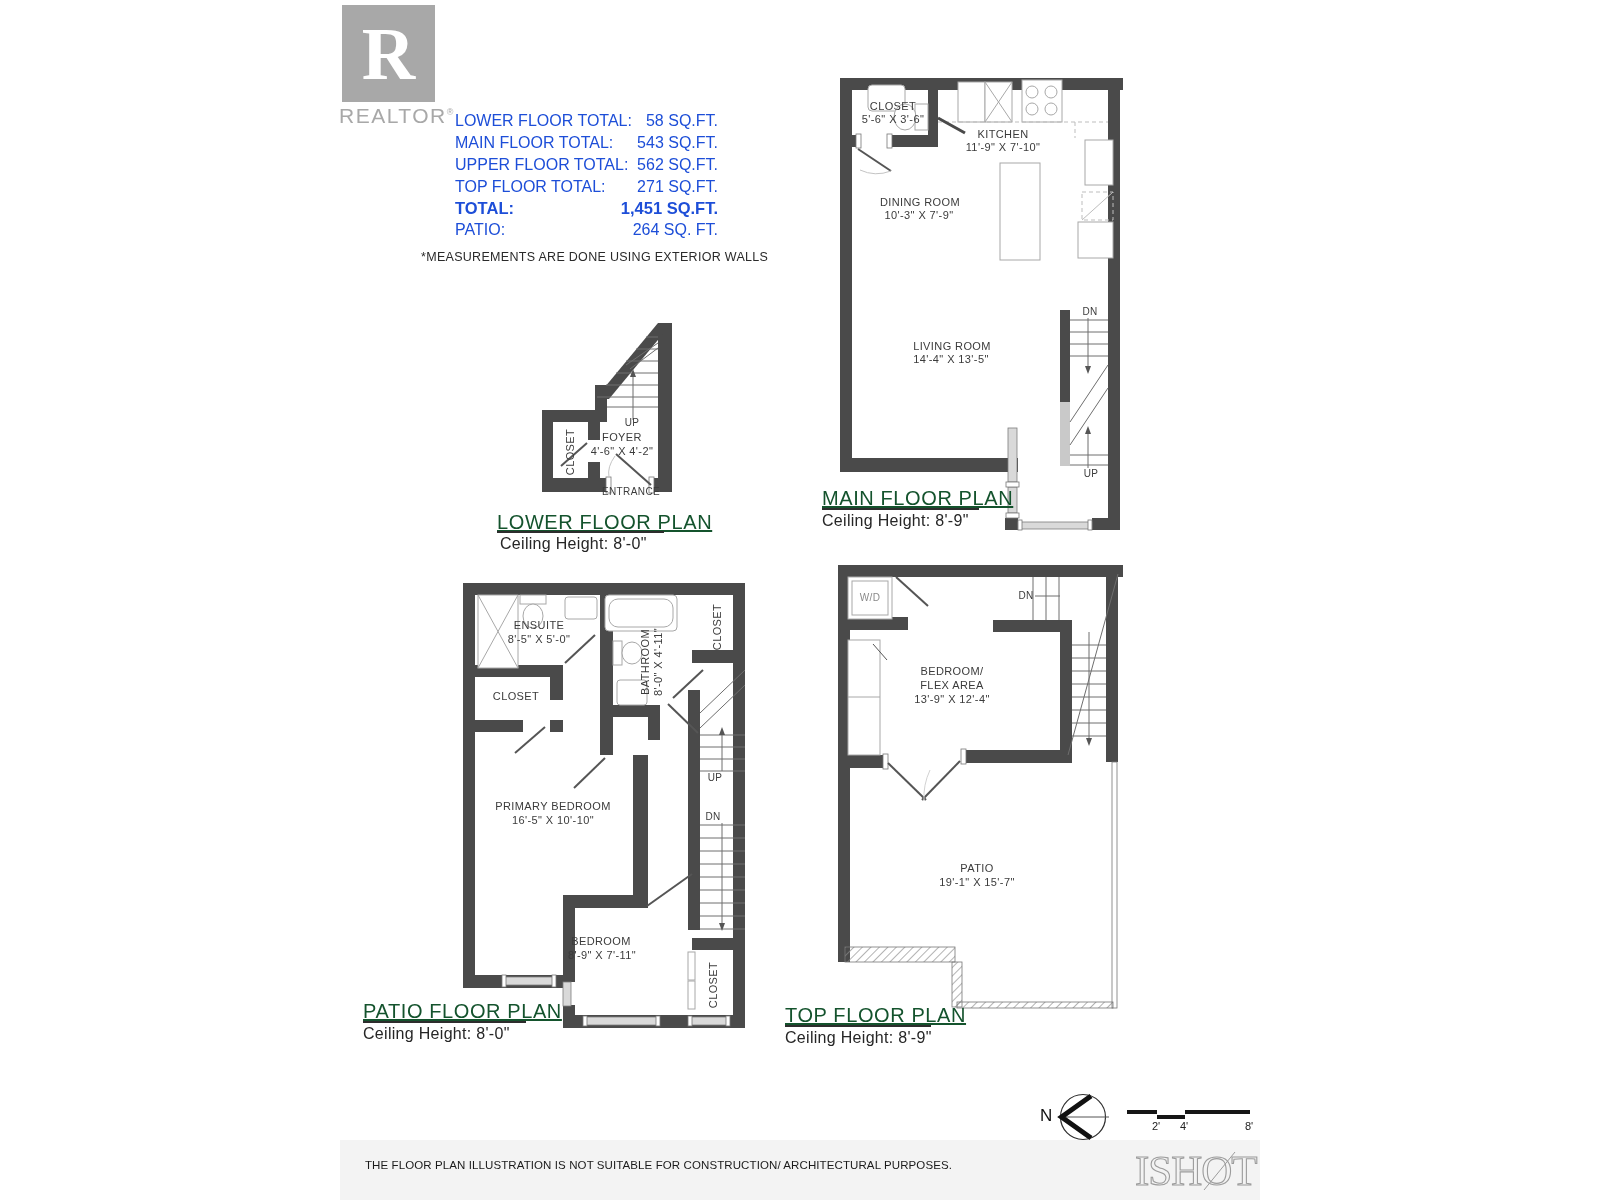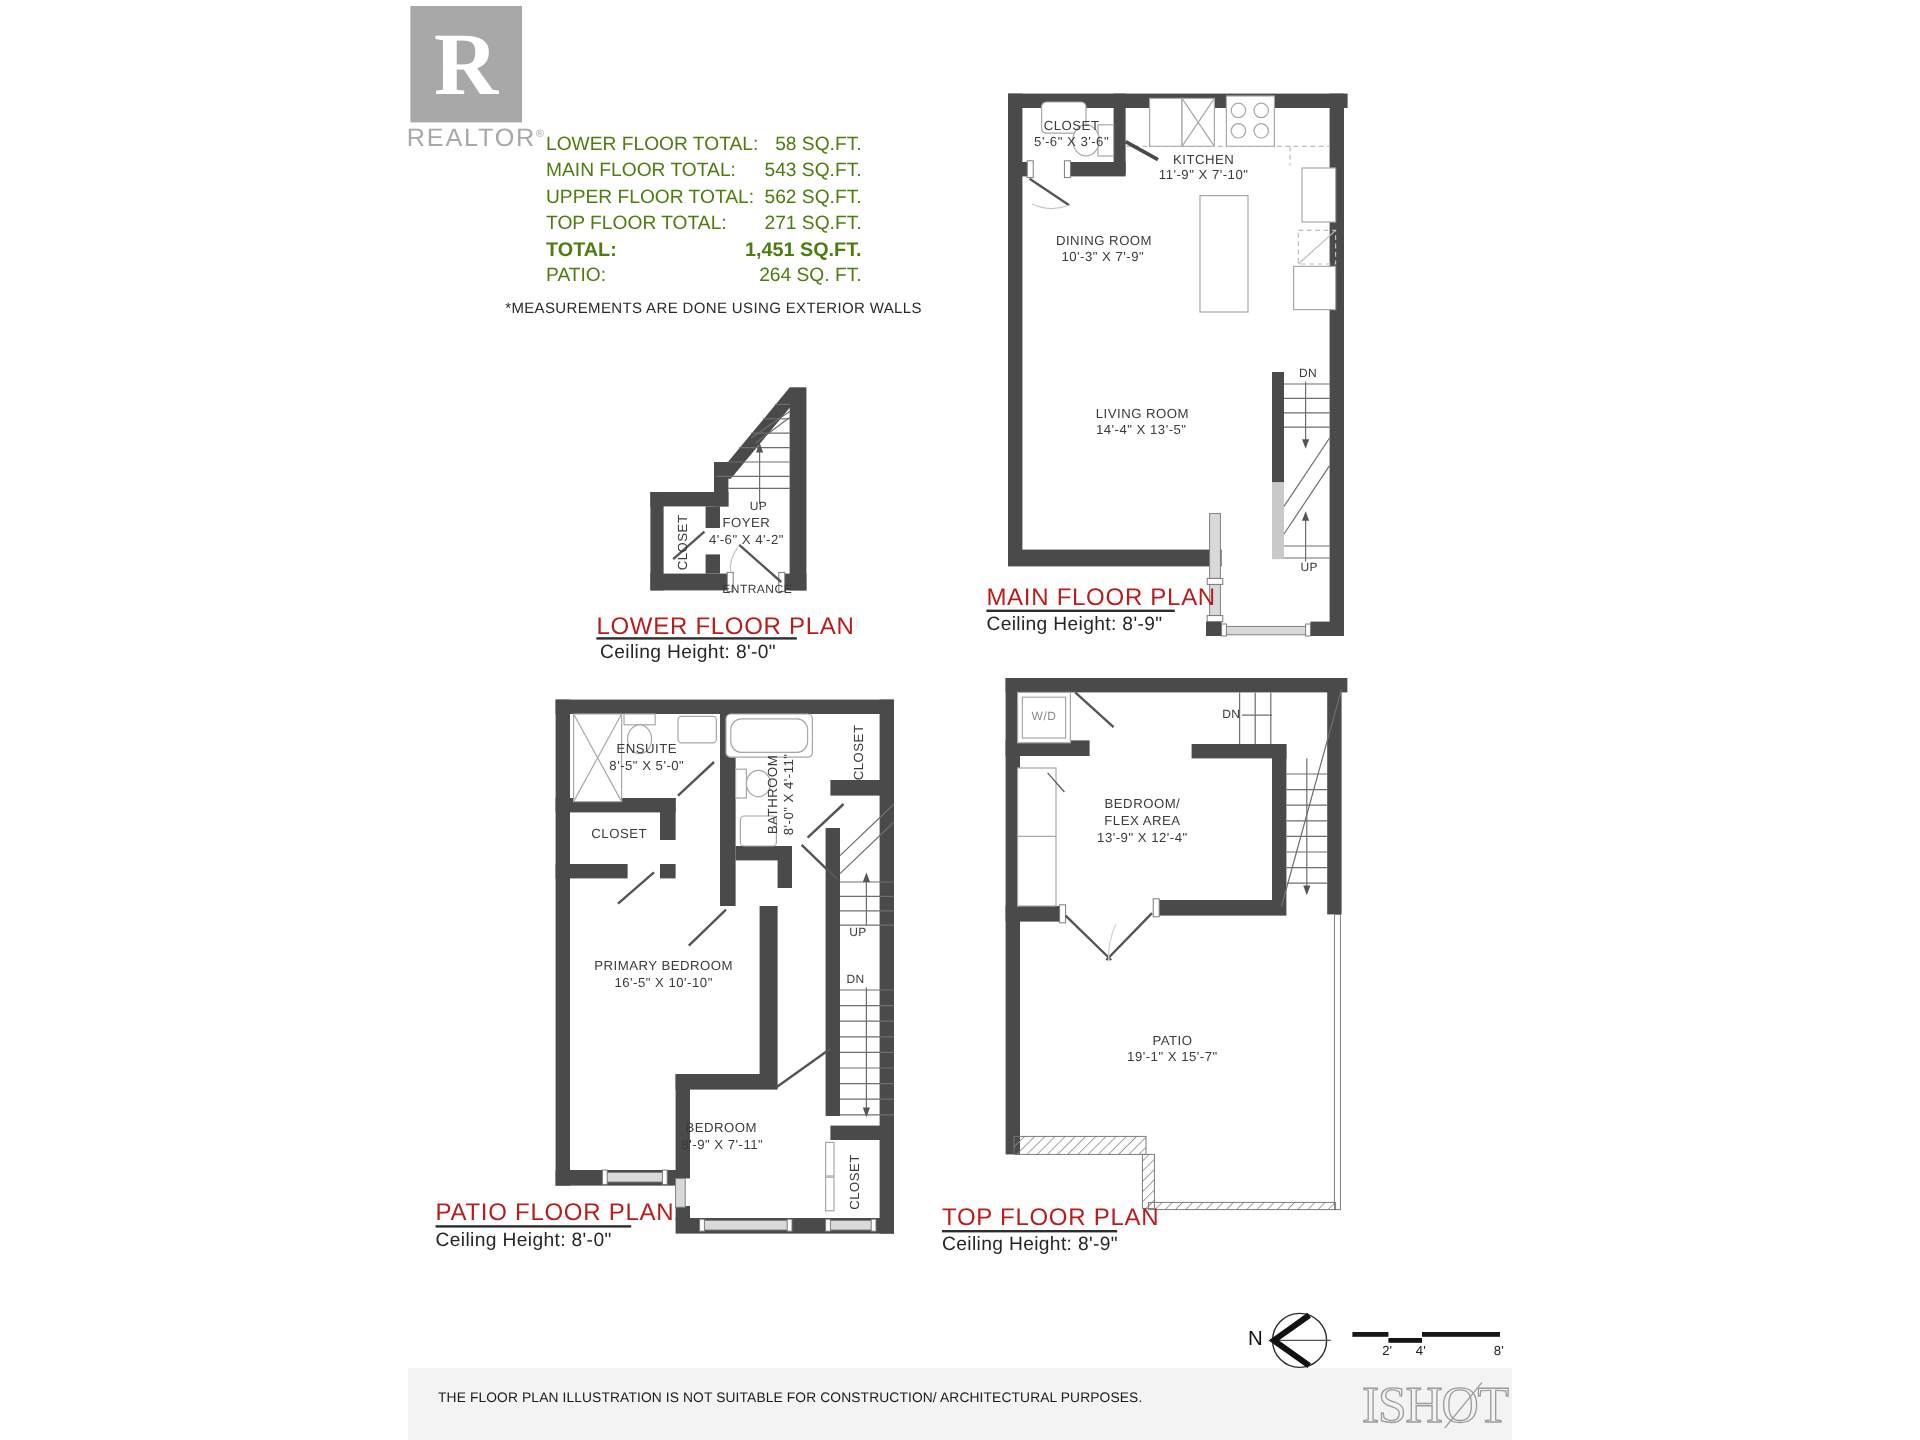--- a/index.html
+++ b/index.html
@@ -6,31 +6,31 @@
   .canvas{position:relative;width:1600px;height:1200px;background:#fff;overflow:hidden;
           font-family:"Liberation Sans",sans-serif;color:#2b2b2b;}
   
   .rlogo-box{position:absolute;left:342px;top:5px;width:93px;height:97px;background:#a8a8a8;
              color:#fff;font-family:"Liberation Serif",serif;font-weight:bold;font-size:74px;
              text-align:center;line-height:99px;}
   .rlogo-text{position:absolute;left:339px;top:104px;font-size:21px;letter-spacing:1.5px;color:#a8a8a8;white-space:nowrap;}
   .rlogo-text sup{font-size:9px;}
   .page-title{position:absolute;left:377px;top:58px;font-size:23px;font-weight:bold;color:#1d1d1d;
               letter-spacing:.2px;white-space:nowrap;}
-  .trow{position:absolute;left:455px;width:263px;height:20px;font-size:16px;color:#4d7c0f;}
+  .trow{position:absolute;left:455px;width:263px;height:20px;font-size:16px;color:#1d4ed8;}
   .trow .tlabel{position:absolute;left:0;top:0;}
   .trow .tvalue{position:absolute;right:0;top:0;}
   .trow.bold{font-weight:bold;font-size:16.5px;}
   .note{position:absolute;left:421px;top:250px;font-size:12.5px;letter-spacing:.3px;color:#2a2a2a;white-space:nowrap;}
   
   .lbl{position:absolute;transform:translate(-50%,-50%);font-size:11px;letter-spacing:.4px;
        color:#3b3b3b;white-space:nowrap;line-height:1;text-align:center;}
   .lbl-v{transform:translate(-50%,-50%) rotate(-90deg);}
   .updn{font-size:10px;letter-spacing:.3px;}
-  .ptitle{position:absolute;font-size:20px;font-weight:500;letter-spacing:.6px;color:#b91c1c;white-space:nowrap;line-height:1;}
+  .ptitle{position:absolute;font-size:20px;font-weight:500;letter-spacing:.6px;color:#14532d;white-space:nowrap;line-height:1;text-decoration:underline;}
   .pline{position:absolute;height:2px;background:#2d2d2d;}
   .psub{position:absolute;font-size:16px;letter-spacing:.3px;color:#262626;white-space:nowrap;line-height:1;}
   .plansvg{position:absolute;}
   
   .band{position:absolute;left:340px;top:1140px;width:920px;height:60px;background:#f3f3f3;}
   .fline{position:absolute;left:365px;font-size:11.5px;color:#1b1b1b;letter-spacing:.1px;white-space:nowrap;}
   .scale-seg{position:absolute;height:4px;background:#161616;}
   .scale-lbl{position:absolute;transform:translate(-50%,-50%);font-size:11px;color:#222;}
   .north{position:absolute;left:1040px;top:1106px;font-size:17px;color:#111;}
 </style>

